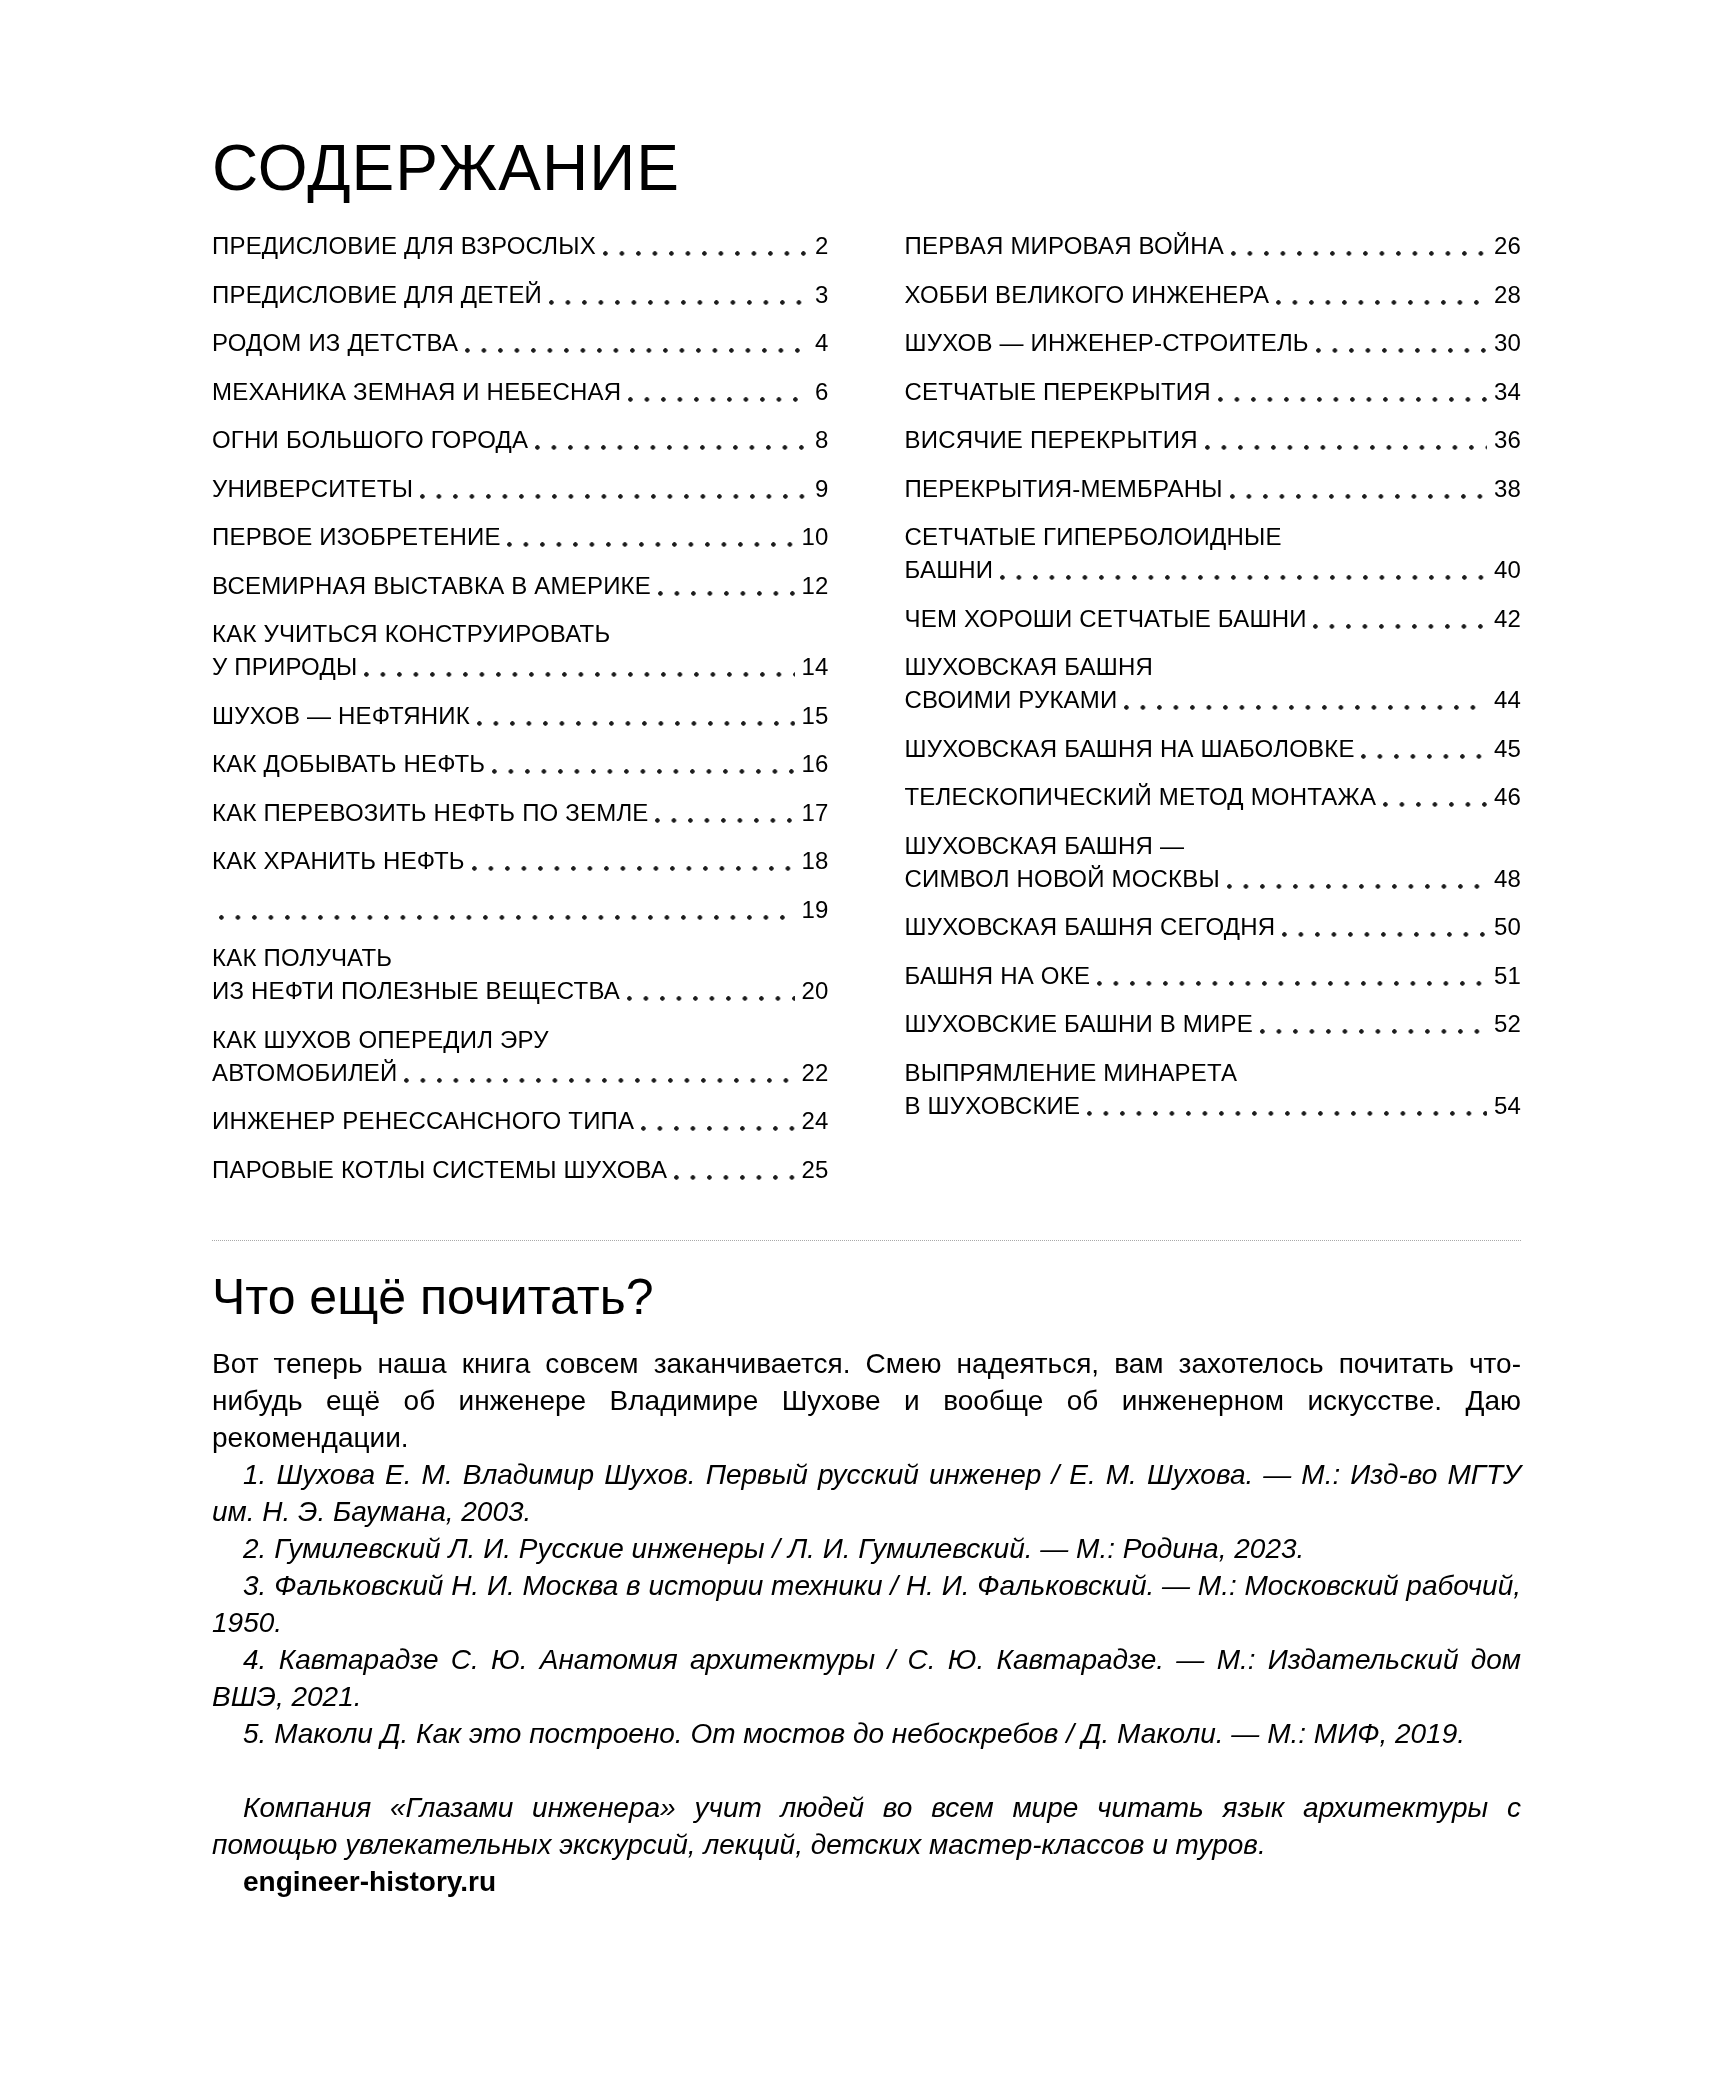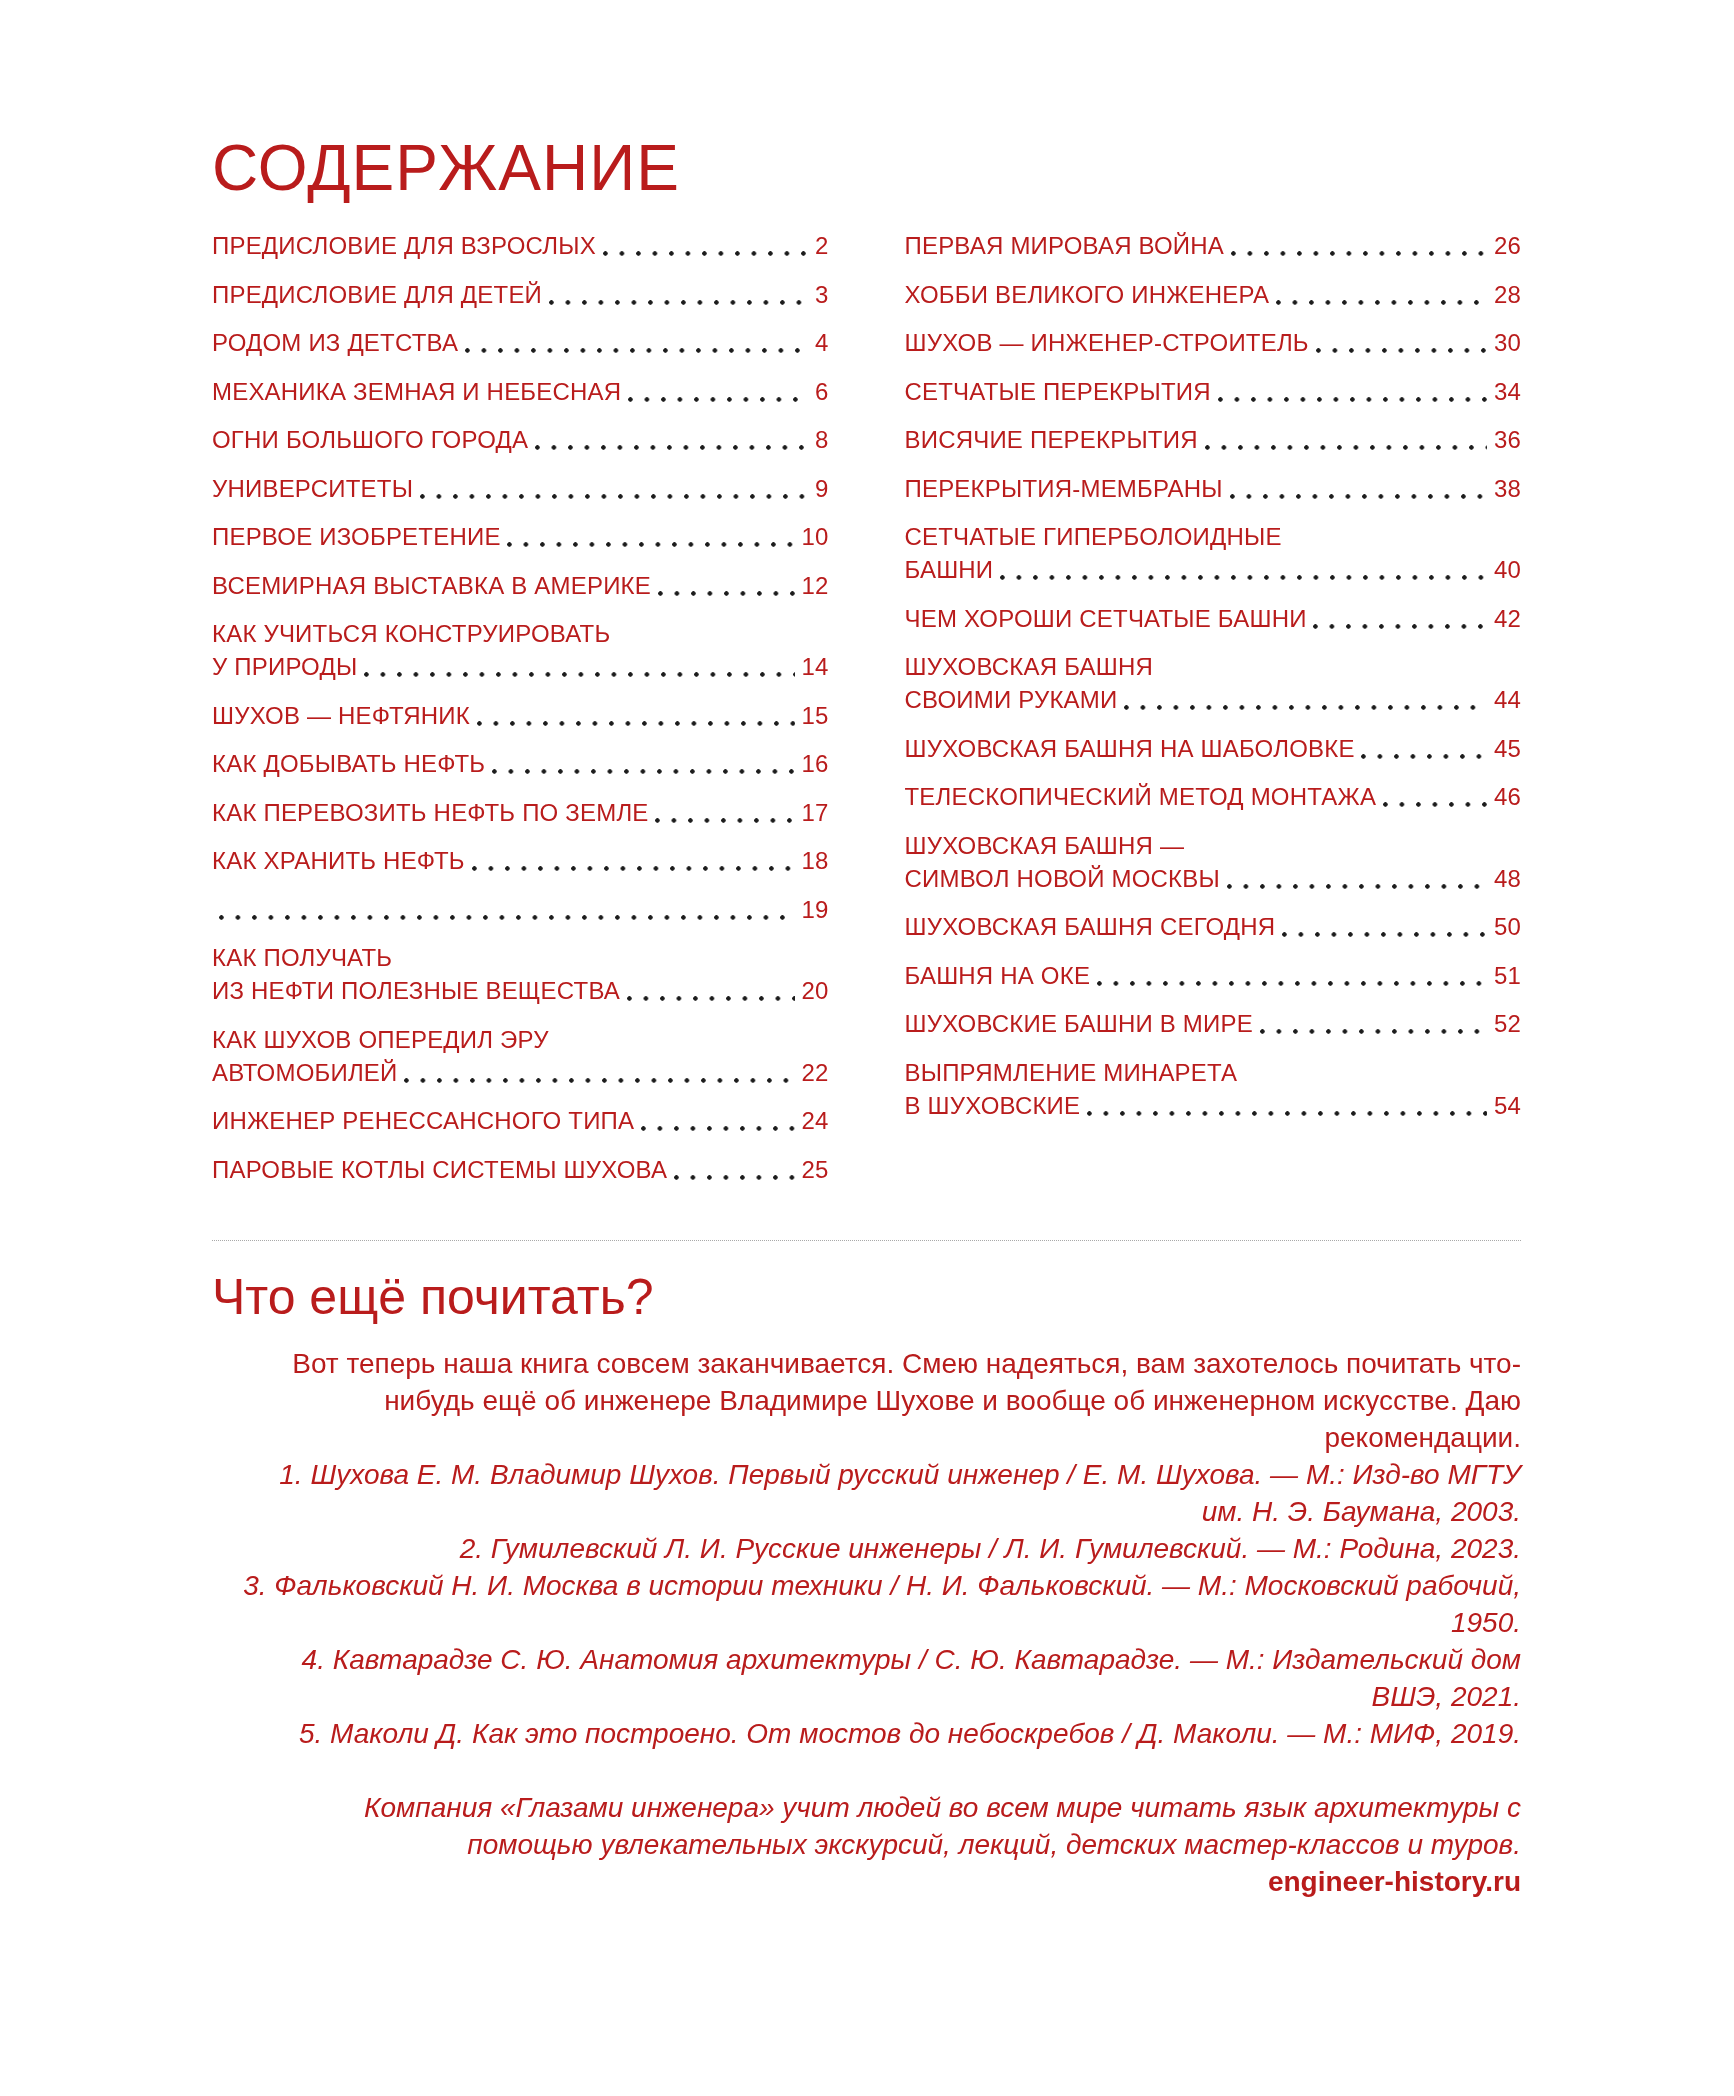--- a/index.html
+++ b/index.html
@@ -2,21 +2,21 @@
 <html lang="ru"><head>
 <meta charset="utf-8">
 <style>
   html, body { margin: 0; padding: 0; background: #e8e8e8; }
   .page {
     position: relative;
     width: 1734px;
     height: 2096px;
     margin: 0 auto;
     background: #ffffff;
-    color: #b91c1c;
+    color: #000000;
     font-family: "Liberation Sans", "DejaVu Sans", sans-serif;
     overflow: hidden;
     box-sizing: border-box;
     padding: 136px 213px 0 212px;
   }
   .toc-title {
     font-size: 64px;
     line-height: 1.0;
     font-weight: 400;
     letter-spacing: 1px;
@@ -67,21 +67,21 @@
     font-size: 50px;
     line-height: 58px;
     font-weight: 400;
     margin: 27px 0 19px 0;
   }
   .body-text {
     font-size: 28px;
     line-height: 37px;
     text-align: justify;
   }
-  .body-text p { margin: 0; text-align: right; }
+  .body-text p { margin: 0; }
   .indent { text-indent: 31px; font-style: italic; }
   .outro { margin-top: 37px !important; }
   .website {
     font-weight: 700;
     padding-left: 31px;
     text-align: left;
   }
 </style>
 </head>
 <body>

